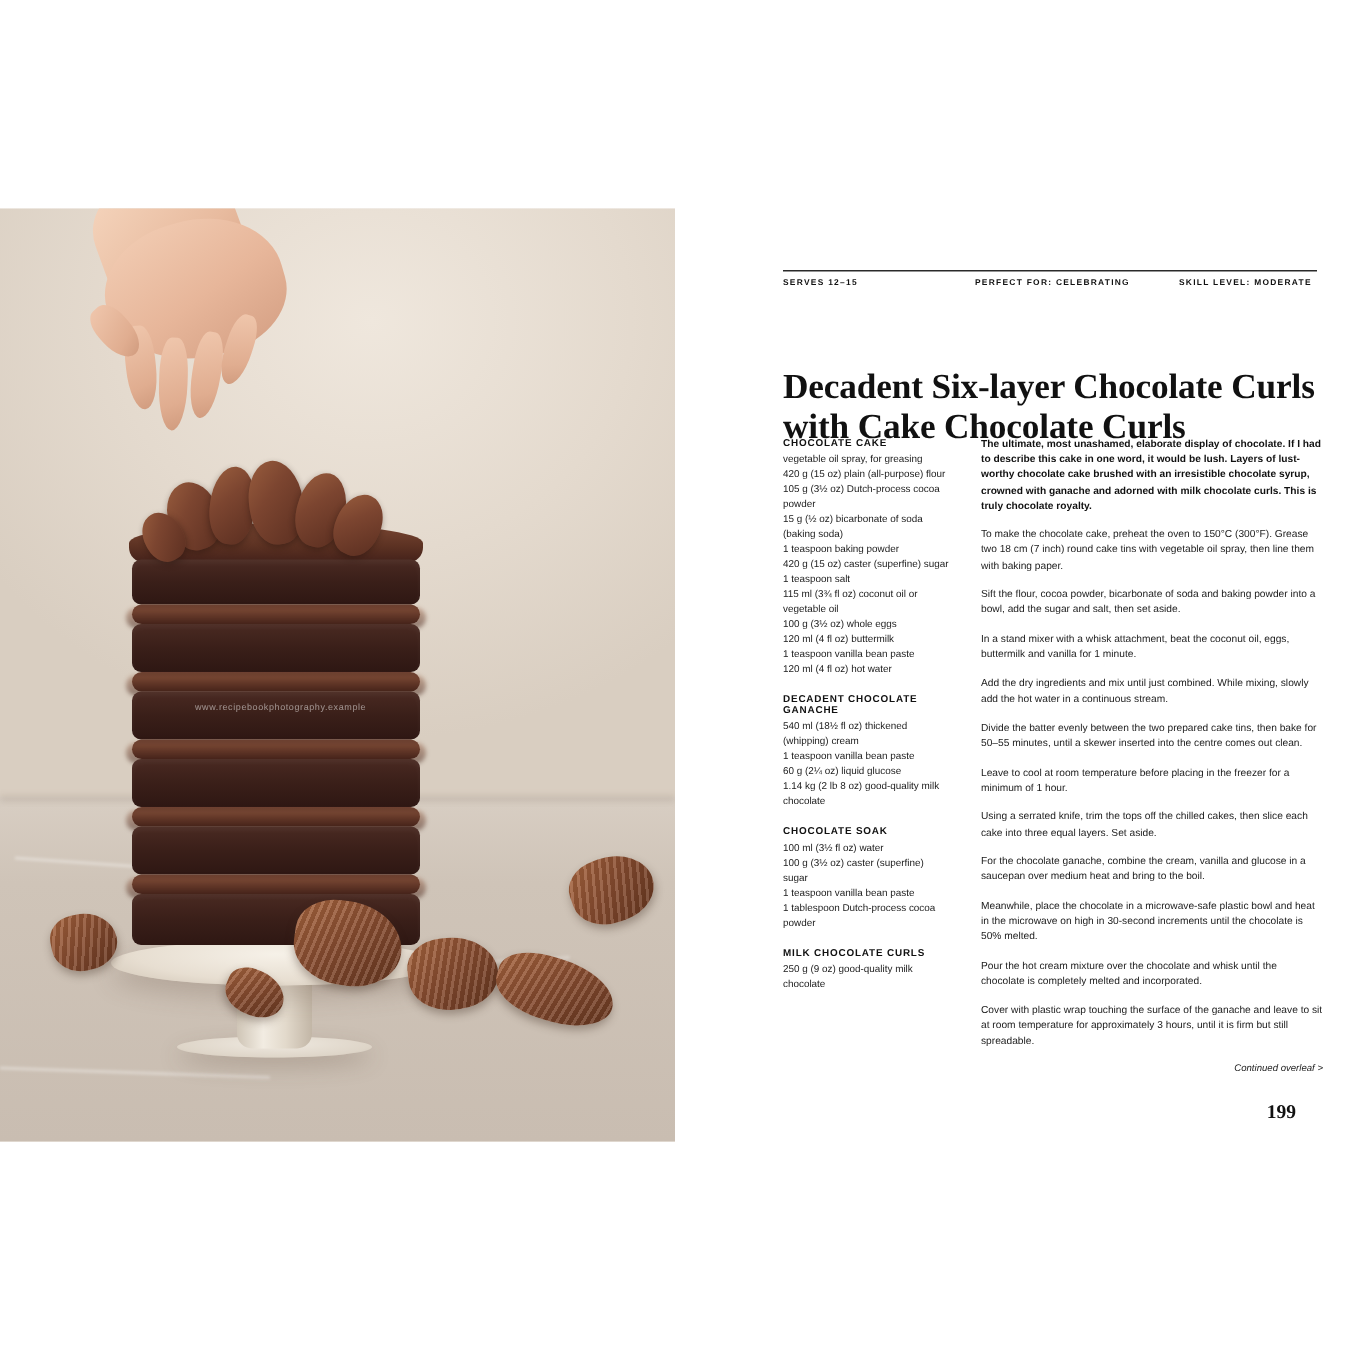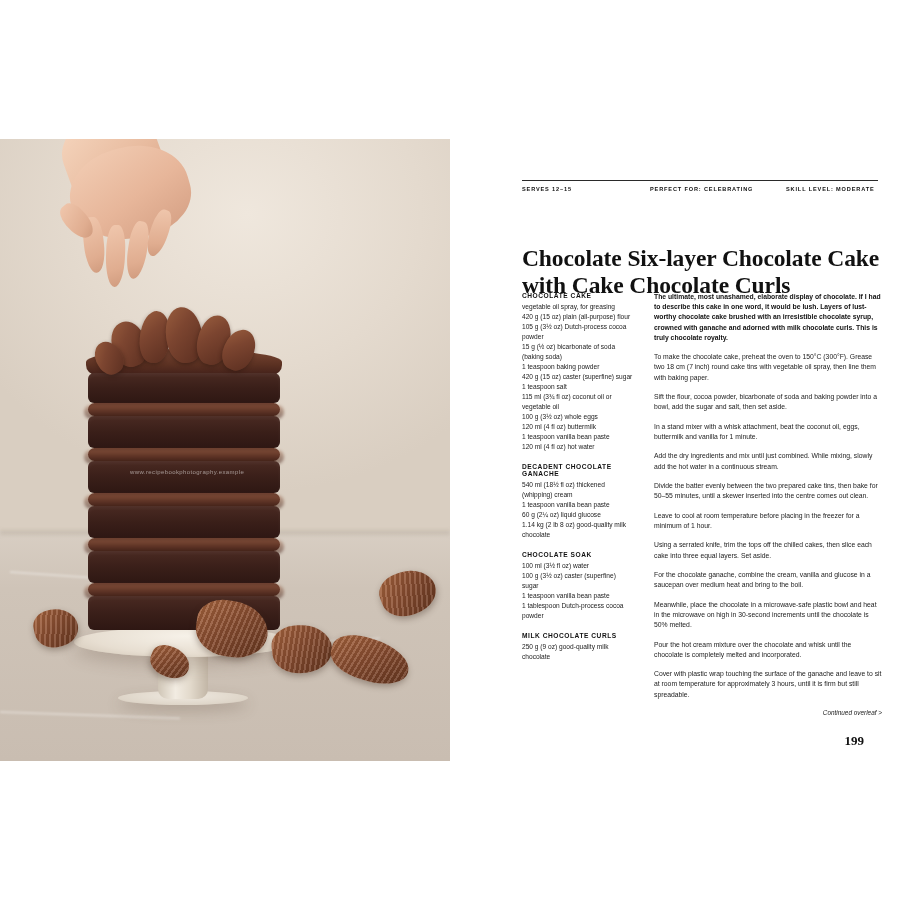--- a/index.html
+++ b/index.html
@@ -370,21 +370,21 @@
 
   <div class="meta-rule"></div>
 
   <div class="meta-row">
     <div class="m1">SERVES 12–15</div>
     <div class="m2">PERFECT FOR: CELEBRATING</div>
     <div class="m3">SKILL LEVEL: MODERATE</div>
   </div>
 
   <h1 class="title">
-    <span>Chocolate Six-layer Chocolate Cake</span><br>
+    <span>Decadent Six-layer Chocolate Curls</span><br>
     <span>with Cake Chocolate Curls</span>
   </h1>
 
   <div class="columns">
 
     <div class="col-ing">
 
       <div class="ing-head">CHOCOLATE CAKE</div>
       <ul class="ing-list">
         <li>vegetable oil spray, for greasing</li>

